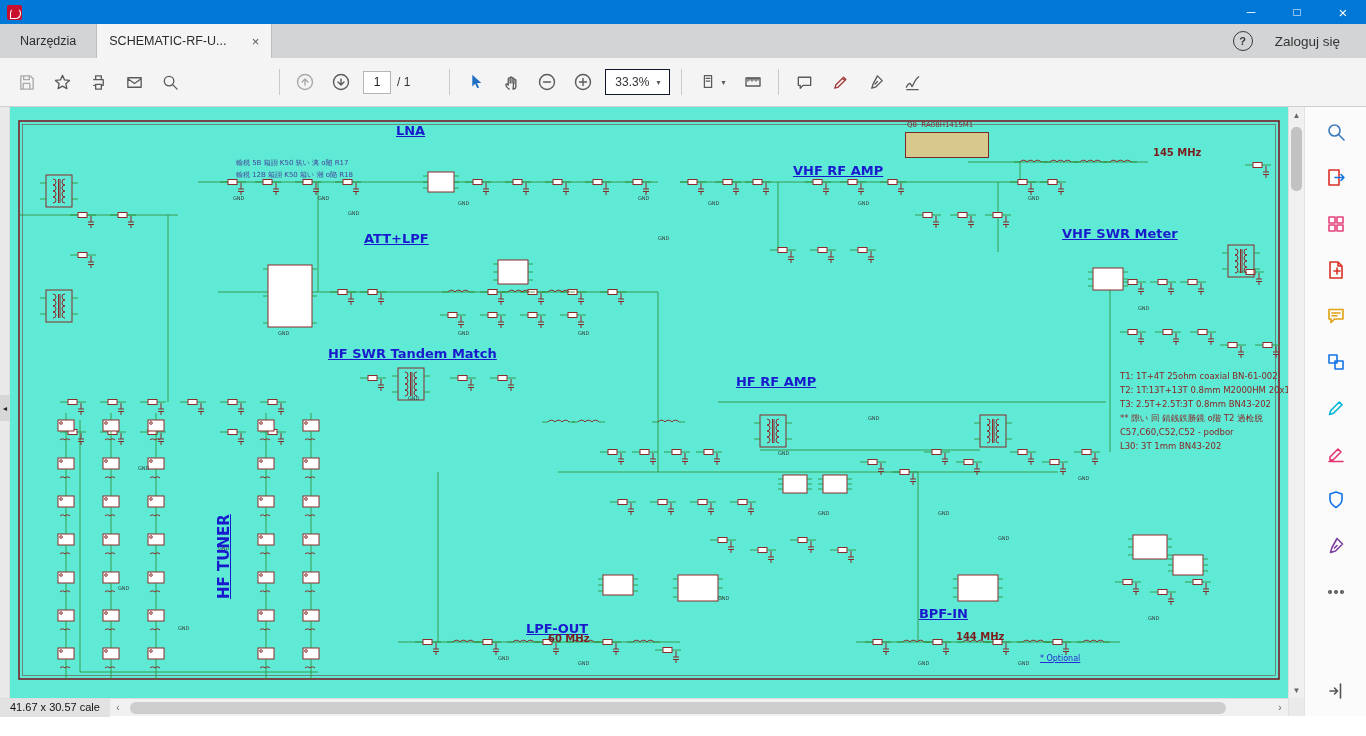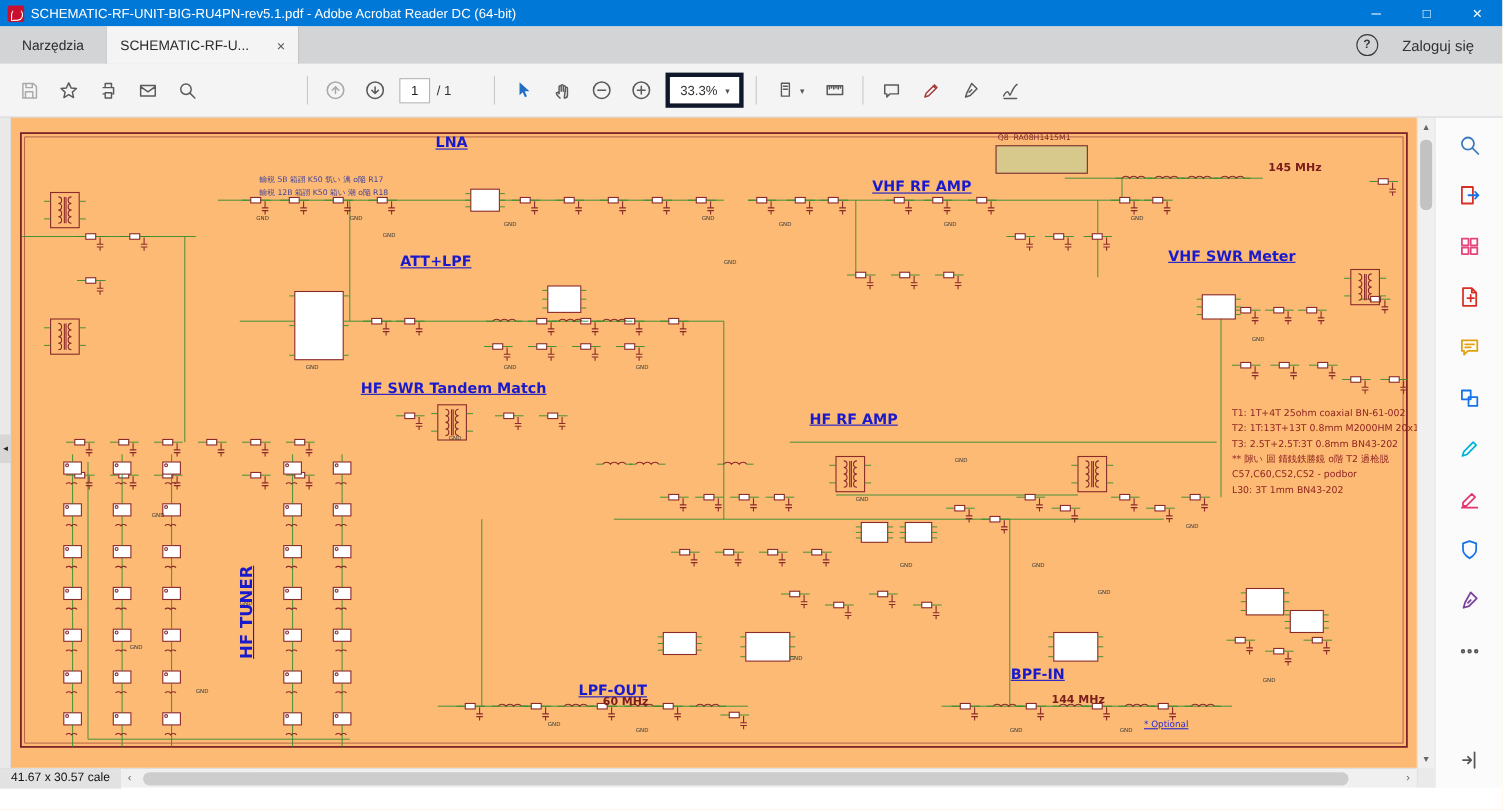--- a/index.html
+++ b/index.html
@@ -30,30 +30,30 @@
 
   
   .toolbar{height:48px;background:#f4f4f4;border-bottom:1px solid #cfcfcf;display:flex;align-items:center;}
   .tbtn{width:36px;height:36px;display:flex;align-items:center;justify-content:center;border-radius:3px;}
   .tbtn svg{stroke:#5a5a5a;fill:none;stroke-width:1.4;stroke-linecap:round;stroke-linejoin:round;}
   .tbtn.dim svg{stroke:#a9a9a9;}
   .sep{width:1px;height:26px;background:#c9c9c9;margin:0 7px;}
   .spacer84{width:84px;} .spacer28{width:28px;}
   .page-box{width:26px;height:21px;border:1px solid #b5b5b5;background:#fff;font-size:12px;color:#222;text-align:center;line-height:21px;margin:0 6px 0 4px;}
   .page-total{font-size:12px;color:#333;margin-right:4px;}
-  .zoombox{height:24px;border:4px solid #0f172a;background:#fff;display:flex;align-items:center;font-size:12px;color:#333;padding:0 9px;margin:0 4px;gap:7px;text-align:right;}
+  .zoombox{height:24px;border:1px solid #0f172a;background:#fff;display:flex;align-items:center;font-size:12px;color:#333;padding:0 9px;margin:0 4px;gap:7px;text-align:right;}
   .caret{font-size:8px;color:#555;}
 
   
   .workspace{display:flex;height:609px;}
   .centercol{width:1288px;display:flex;flex-direction:column;}
   .docrow{height:591px;display:flex;}
   .left-strip{width:10px;background:#e9e9e9;position:relative;border-right:1px solid #dedede;box-sizing:border-box;}
   .collapse-handle{position:absolute;left:0;top:288px;width:10px;height:26px;background:#d7d7d7;color:#222;font-size:7px;display:flex;align-items:center;justify-content:center;}
-  .doc-area{position:relative;width:1288px;background:#fdba74;overflow:hidden;}
+  .doc-area{position:relative;width:1288px;background:#5eead4;overflow:hidden;}
 
   
   .slabel{position:absolute;color:#1a1acd;font-weight:bold;font-size:13px;text-decoration:underline;
           font-family:"DejaVu Sans",sans-serif;white-space:nowrap;}
   .slabel.vert{transform:rotate(-90deg);transform-origin:0 0;font-size:15px;}
   .freq{position:absolute;color:#7c1d1d;font-size:10px;font-weight:bold;font-family:"DejaVu Sans",sans-serif;white-space:nowrap;}
   .notes{position:absolute;font-family:"DejaVu Sans",sans-serif;font-size:8.5px;color:#8b1f1f;line-height:14px;white-space:nowrap;}
   .legend{position:absolute;font-family:"DejaVu Sans",sans-serif;font-size:7px;color:#44449a;line-height:12px;white-space:nowrap;}
   .optional{position:absolute;font-family:"DejaVu Sans",sans-serif;font-size:8px;color:#2a2ad0;white-space:nowrap;text-decoration:underline;}
   .module{position:absolute;left:895px;top:25px;width:84px;height:26px;background:#d6c98b;border:1px solid #7d2a2a;box-sizing:border-box;}
@@ -85,21 +85,20 @@
   .tool svg{fill:none;stroke-width:1.6;stroke-linecap:round;stroke-linejoin:round;}
   .tool.last{margin-top:auto;margin-bottom:8px;}
 </style>
 </head>
 <body>
 
 <div class="app">
 
   <div class="titlebar">
     <div class="app-icon"></div>
-    <span class="title-text">SCHEMATIC-RF-UNIT-BIG-RU4PN-rev5.1.pdf - Adobe Acrobat Reader DC (64-bit)</span>
     <div class="win-btns">
       <div class="win-btn">─</div>
       <div class="win-btn">□</div>
       <div class="win-btn" style="font-size:15px;">×</div>
     </div>
   </div>
 
 
   <div class="tabbar">
     <div class="tab">

